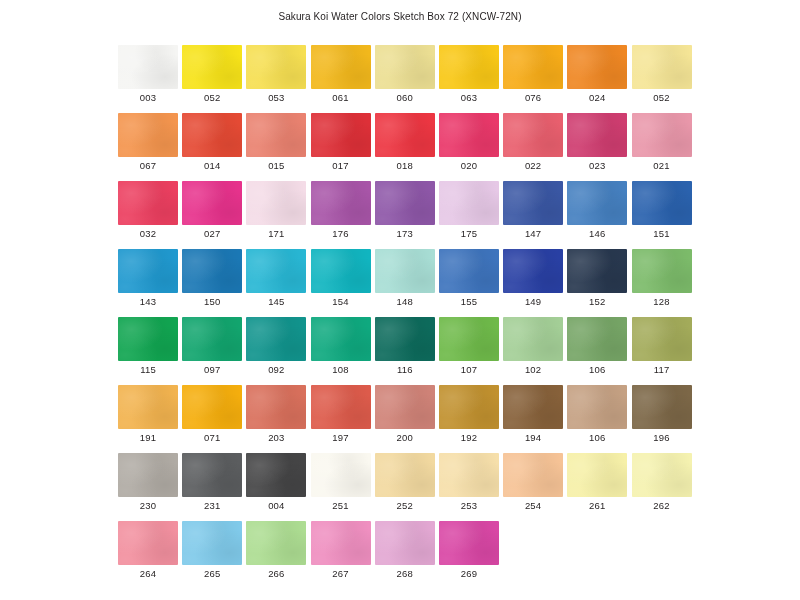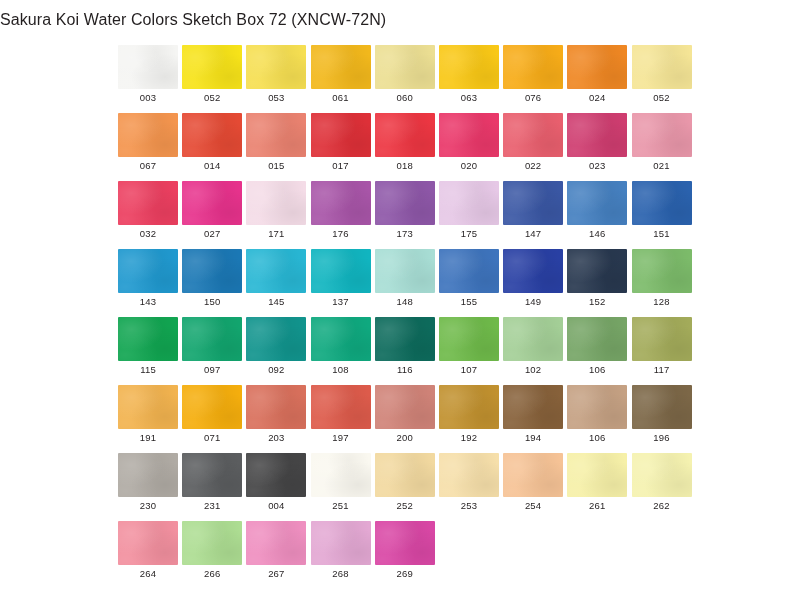--- a/index.html
+++ b/index.html
@@ -17,22 +17,22 @@
     position: relative;
     width: 800px;
     height: 600px;
     box-sizing: border-box;
   }
   #chart-title {
     position: absolute;
     top: 11px;
     left: 0;
     width: 800px;
-    text-align: left;
-    font-size: 16px;
+    text-align: center;
+    font-size: 10px;
     color: #231f20;
     letter-spacing: 0.1px;
     white-space: nowrap;
   }
   #swatch-grid {
     position: absolute;
     top: 45px;
     left: 118px;
     width: 580px;
     display: grid;
@@ -196,21 +196,21 @@
       <div class="swatch-cell">
         <div class="swatch-chip" style="background-color: rgb(27, 120, 181);"></div>
         <div class="swatch-label">150</div>
       </div>
       <div class="swatch-cell">
         <div class="swatch-chip" style="background-color: rgb(40, 183, 212);"></div>
         <div class="swatch-label">145</div>
       </div>
       <div class="swatch-cell">
         <div class="swatch-chip" style="background-color: rgb(17, 181, 192);"></div>
-        <div class="swatch-label">137</div>
+        <div class="swatch-label">154</div>
       </div>
       <div class="swatch-cell">
         <div class="swatch-chip" style="background-color: rgb(168, 222, 213);"></div>
         <div class="swatch-label">148</div>
       </div>
       <div class="swatch-cell">
         <div class="swatch-chip" style="background-color: rgb(62, 116, 189);"></div>
         <div class="swatch-label">155</div>
       </div>
       <div class="swatch-cell">
@@ -331,20 +331,24 @@
       </div>
       <div class="swatch-cell">
         <div class="swatch-chip" style="background-color: rgb(245, 242, 176);"></div>
         <div class="swatch-label">262</div>
       </div>
       <div class="swatch-cell">
         <div class="swatch-chip" style="background-color: rgb(242, 144, 159);"></div>
         <div class="swatch-label">264</div>
       </div>
       <div class="swatch-cell">
+        <div class="swatch-chip" style="background-color: rgb(128, 202, 234);"></div>
+        <div class="swatch-label">265</div>
+      </div>
+      <div class="swatch-cell">
         <div class="swatch-chip" style="background-color: rgb(173, 221, 146);"></div>
         <div class="swatch-label">266</div>
       </div>
       <div class="swatch-cell">
         <div class="swatch-chip" style="background-color: rgb(239, 143, 192);"></div>
         <div class="swatch-label">267</div>
       </div>
       <div class="swatch-cell">
         <div class="swatch-chip" style="background-color: rgb(227, 168, 211);"></div>
         <div class="swatch-label">268</div>

